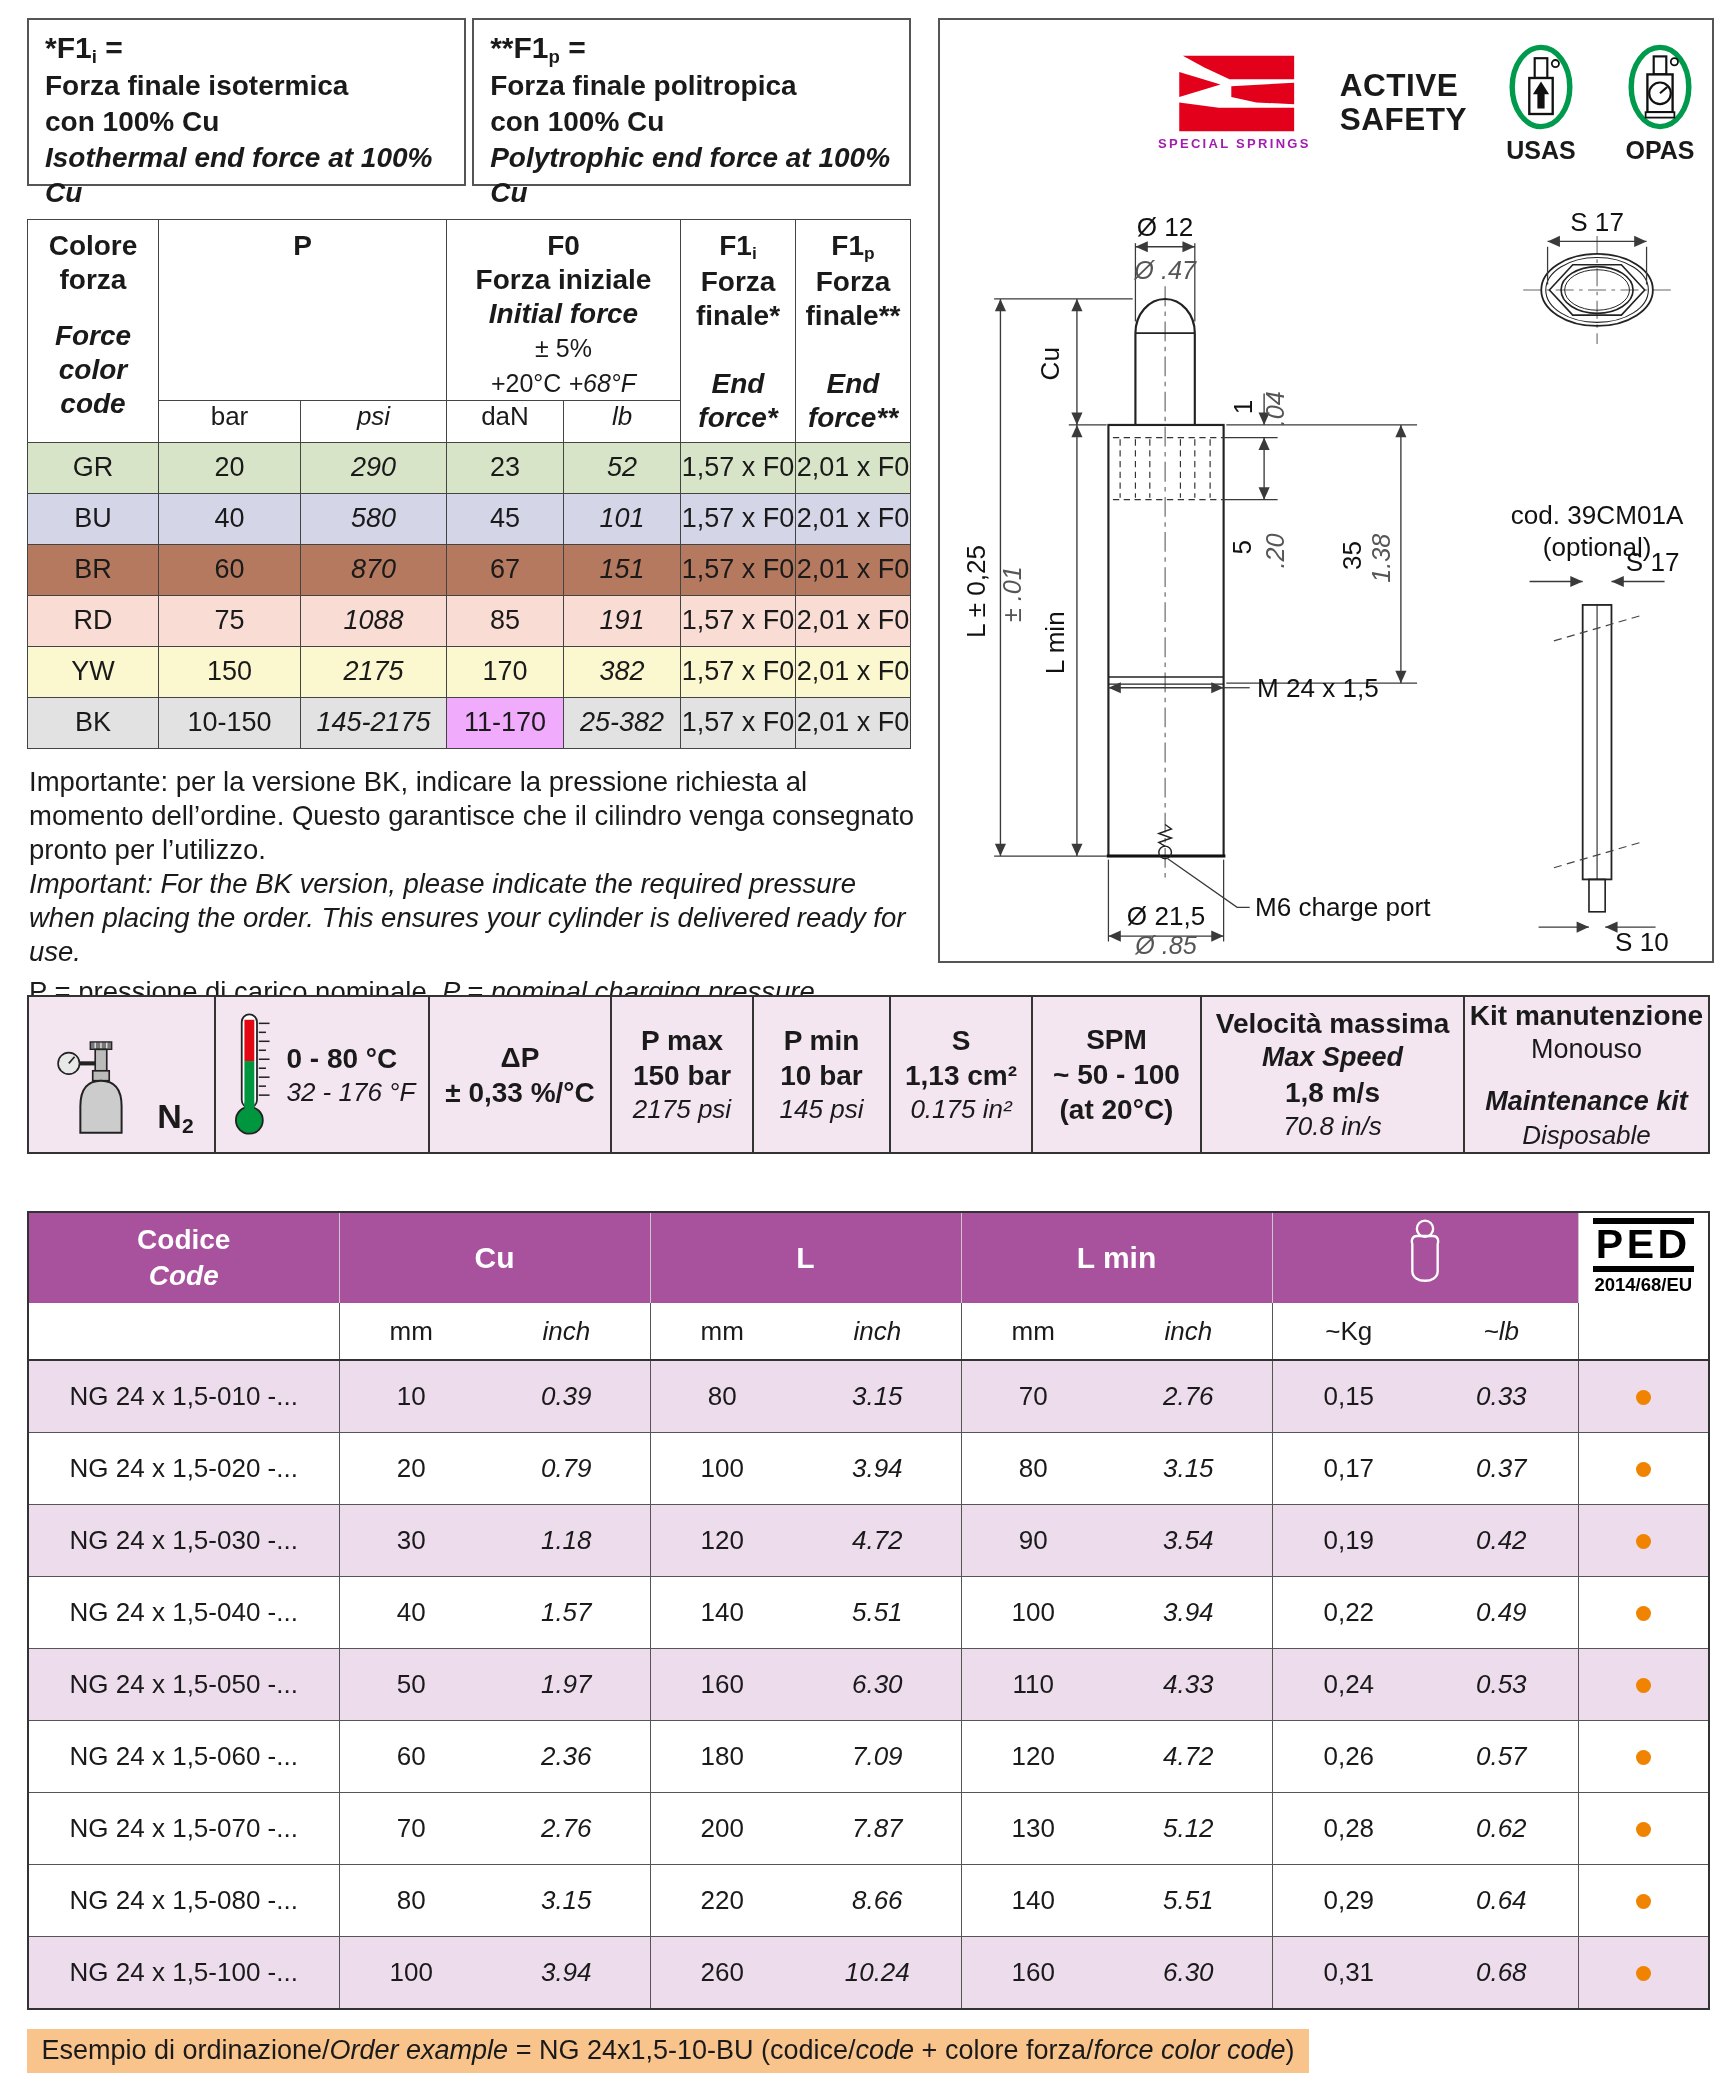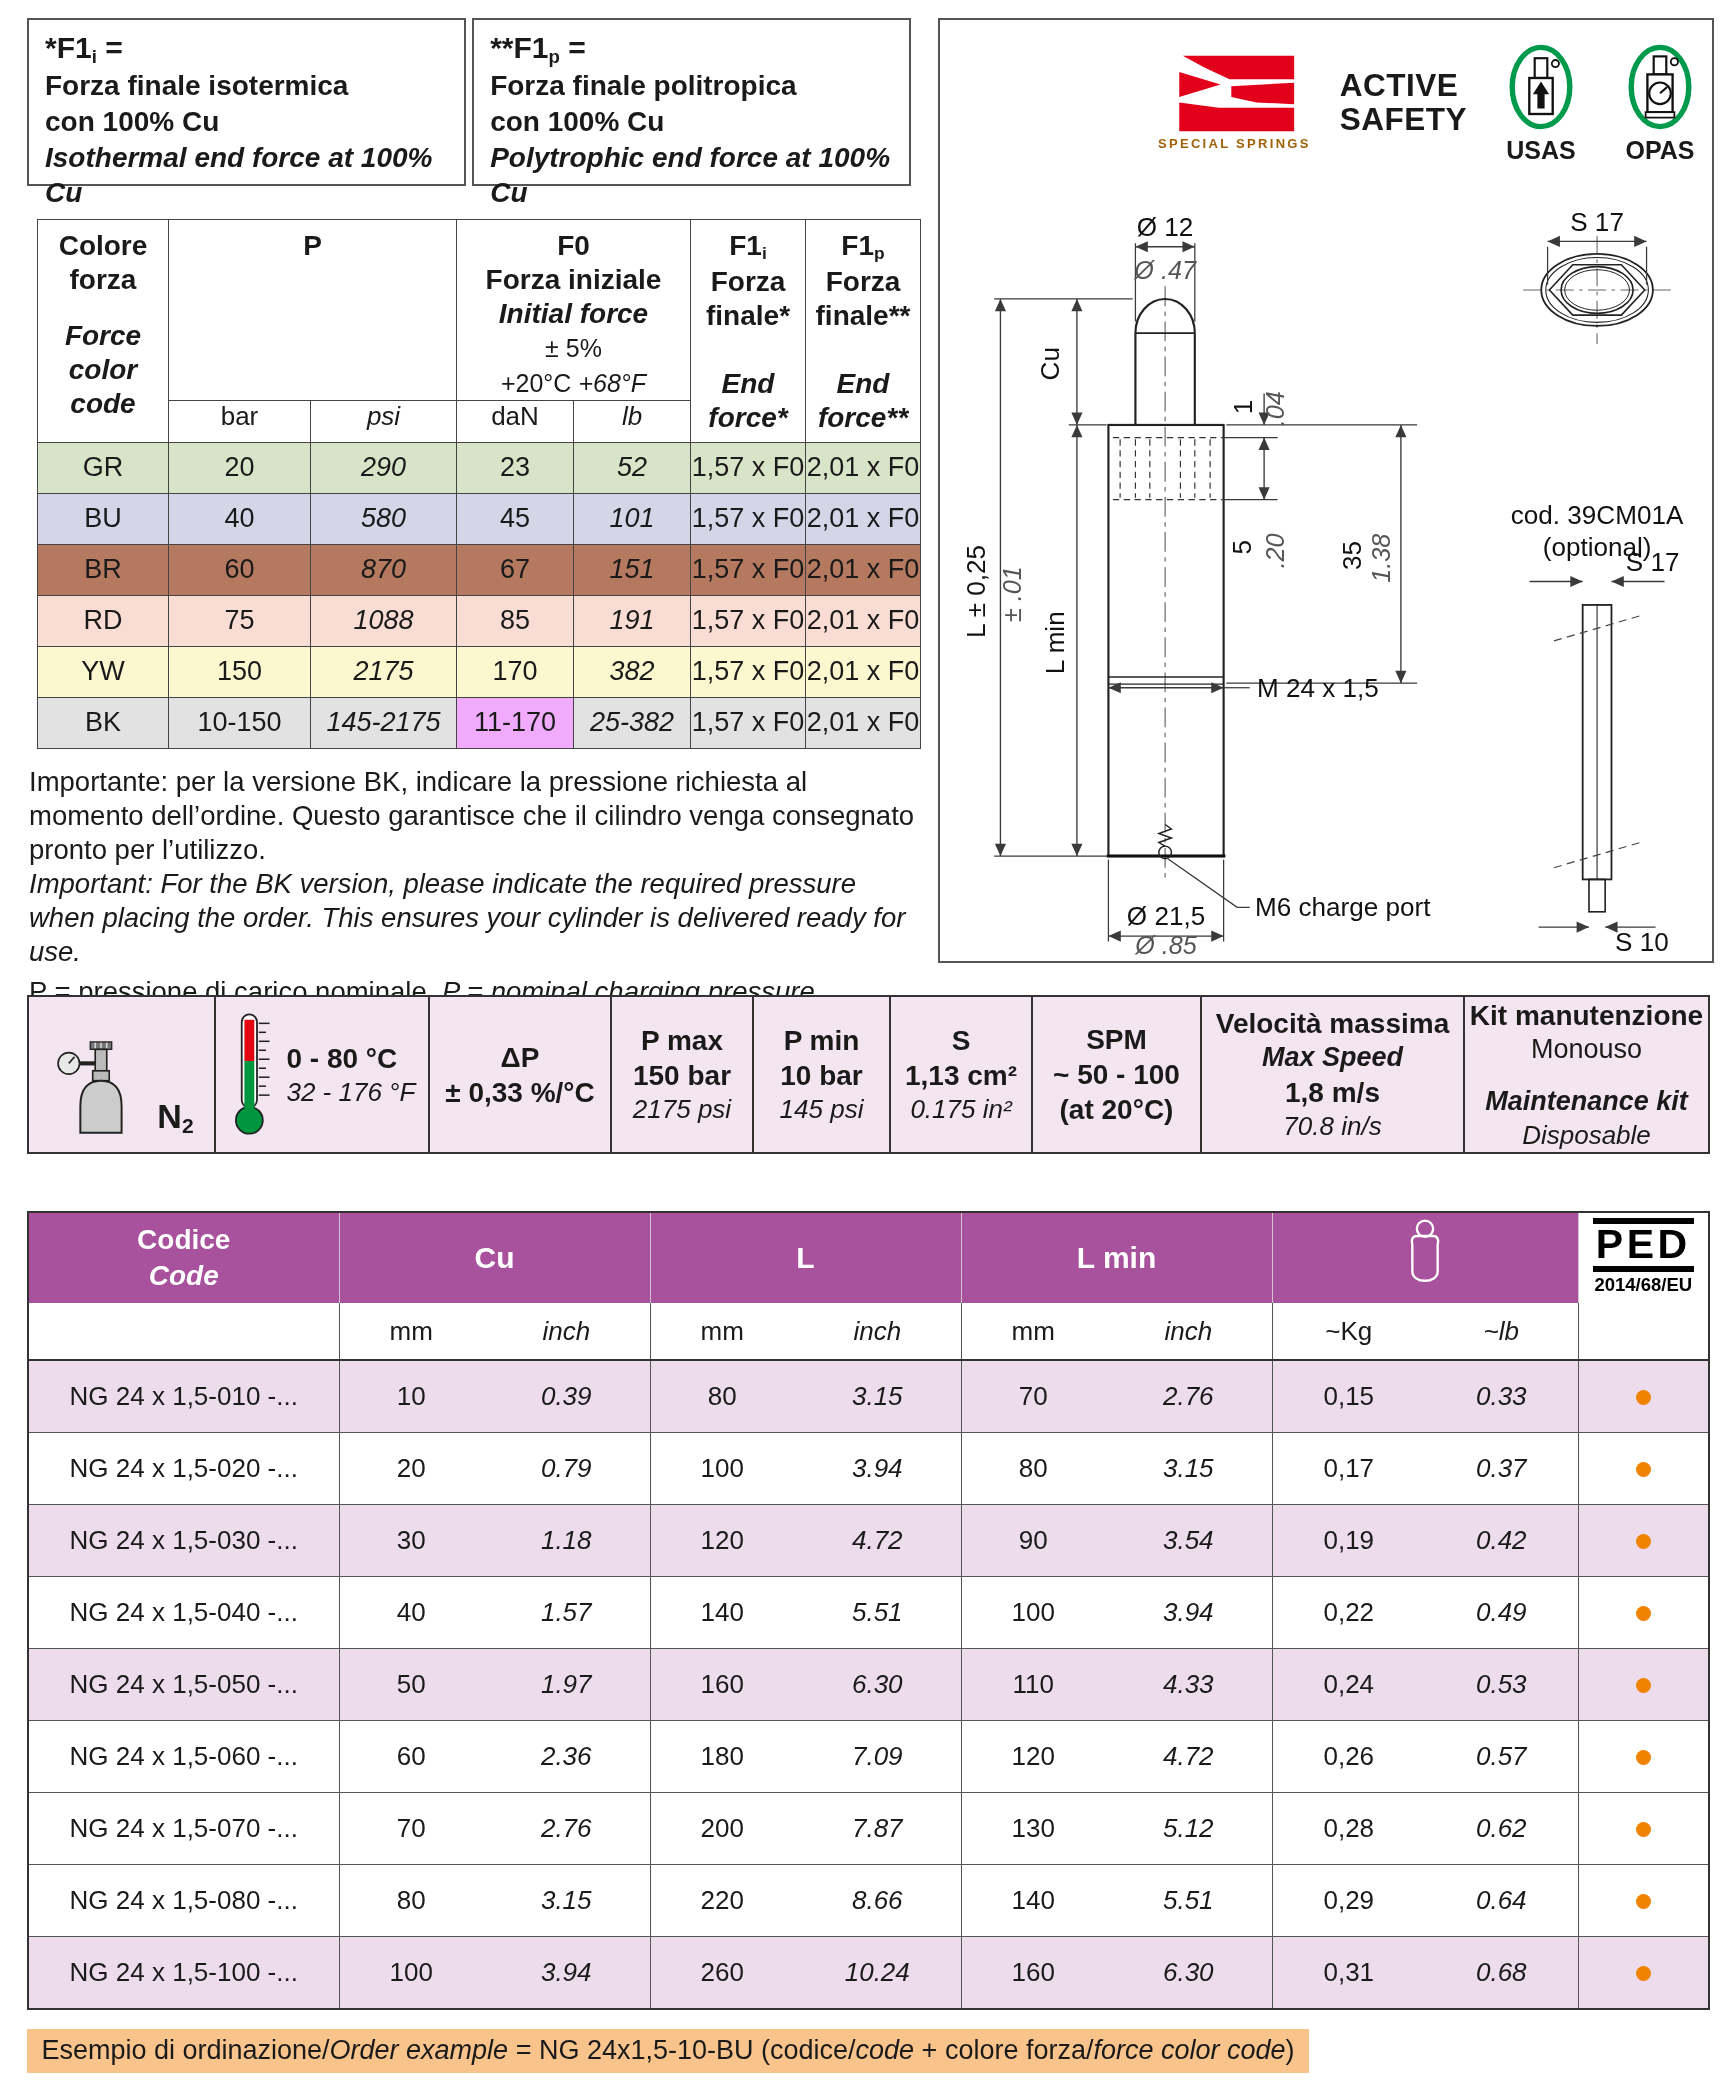--- a/index.html
+++ b/index.html
@@ -8,21 +8,21 @@
   sub{vertical-align:-0.25em;font-size:0.62em;}
   .it{font-style:italic;}
 
   
   .defs-row{position:absolute;left:27px;top:18px;width:884px;display:flex;gap:6.3px;}
   .def-box{flex:1;border:2.7px solid #555;padding:9px 16px 7.2px;height:148px;}
   .def-title{font-size:30px;font-weight:bold;line-height:1.25;}
   .def-box div.ln{font-size:28px;line-height:1.28;font-weight:bold;}
 
   
-  .ftable{position:absolute;left:37px;top:219px;width:884px;border-collapse:collapse;table-layout:fixed;}
+  .ftable{position:absolute;left:27px;top:219px;width:884px;border-collapse:collapse;table-layout:fixed;}
   .ftable th,.ftable td{border:1.4px solid #444;text-align:center;padding:0;}
   .ftable thead th{vertical-align:top;background:#fff;}
   .fh{font-size:28px;font-weight:bold;line-height:1.22;padding-top:9px;}
   .fh .sm{font-size:25px;font-weight:normal;}
   .units th{font-size:26px;font-weight:normal;height:41px;vertical-align:middle;}
   .ftable tbody td{height:50px;font-size:27px;}
   .ital{font-style:italic;}
   .f1cell{font-size:24px;}
 
   
@@ -208,21 +208,21 @@
     <div class="logo-row">
       <div class="sslogo">
         <svg width="128" height="79" viewBox="0 0 142 88">
           <g fill="#e2001a">
             <polygon points="14,2 138,2 138,28 66,28 38,15"></polygon>
             <polygon points="10,20 56,34 10,48"></polygon>
             <polygon points="68,36 138,32 138,56 96,54 68,48"></polygon>
             <polygon points="10,54 54,60 138,60 138,86 10,86"></polygon>
           </g>
         </svg>
-        <div class="sstext" style="color:#a16207">SPECIAL SPRINGS</div>
+        <div class="sstext" style="color:#a21caf">SPECIAL SPRINGS</div>
       </div>
       <div class="active-txt">
         <div>ACTIVE</div>
           <div>SAFETY</div>
       </div>
       <div class="badge">
         <svg width="90" height="94" viewBox="0 0 100 104">
           <ellipse cx="50" cy="52" rx="32" ry="44" fill="#fff" stroke="#009a4d" stroke-width="6"></ellipse>
           <circle cx="66" cy="26" r="4" fill="none" stroke="#111" stroke-width="2"></circle>
           <rect x="43" y="20" width="14" height="22" fill="#fff" stroke="#111" stroke-width="2.4"></rect>

